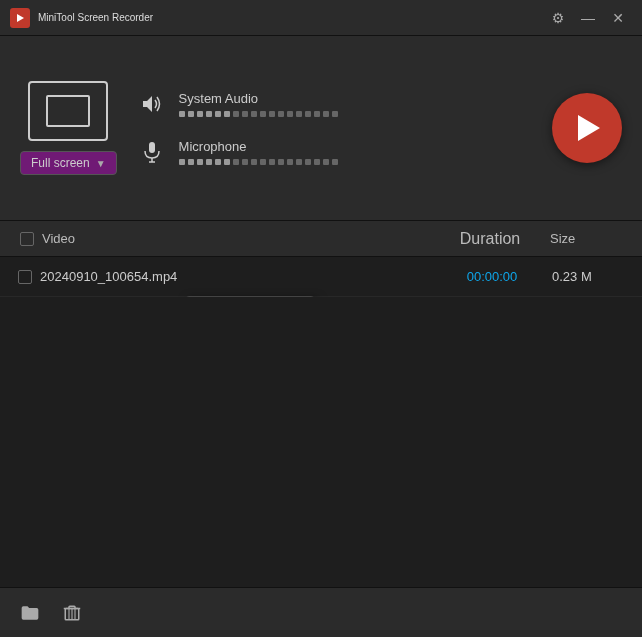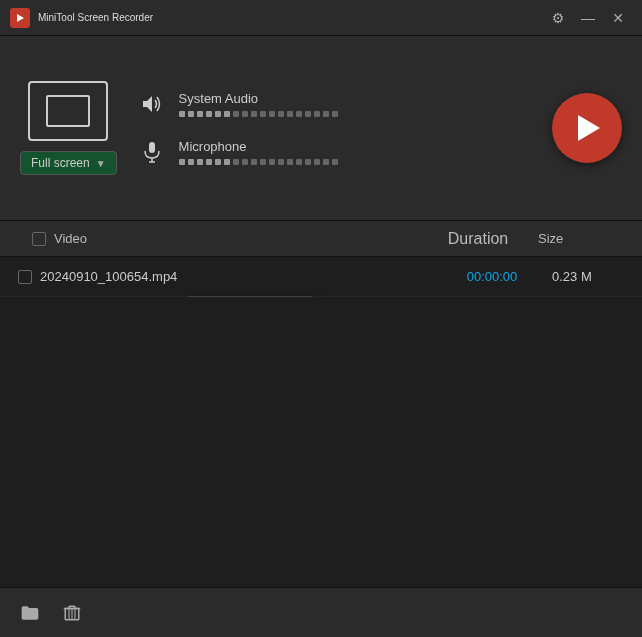--- a/index.html
+++ b/index.html
@@ -93,21 +93,21 @@
       width: 40px;
       height: 28px;
       border: 2px solid #ccc;
       border-radius: 2px;
       display: block;
     }
     .screen-dropdown {
       display: flex;
       align-items: center;
       gap: 6px;
-      background: #14532d;
+      background: #701a75;
       border: 1px solid #555;
       border-radius: 4px;
       padding: 4px 10px;
       cursor: pointer;
       color: #ccc;
       font-size: 12px;
     }
     .chevron-down {
       font-size: 10px;
       color: #aaa;
@@ -184,21 +184,21 @@
       background: #1e1e1e;
       overflow: hidden;
       position: relative;
     }
     .table-header {
       display: flex;
       align-items: center;
       height: 36px;
       background: #2b2b2b;
       border-bottom: 1px solid #111;
-      padding: 0 24px;
+      padding: 0 12px;
     }
     .th-checkbox {
       width: 30px;
       display: flex;
       align-items: center;
       justify-content: center;
     }
     .th-video {
       flex: 1;
       color: #bbb;

